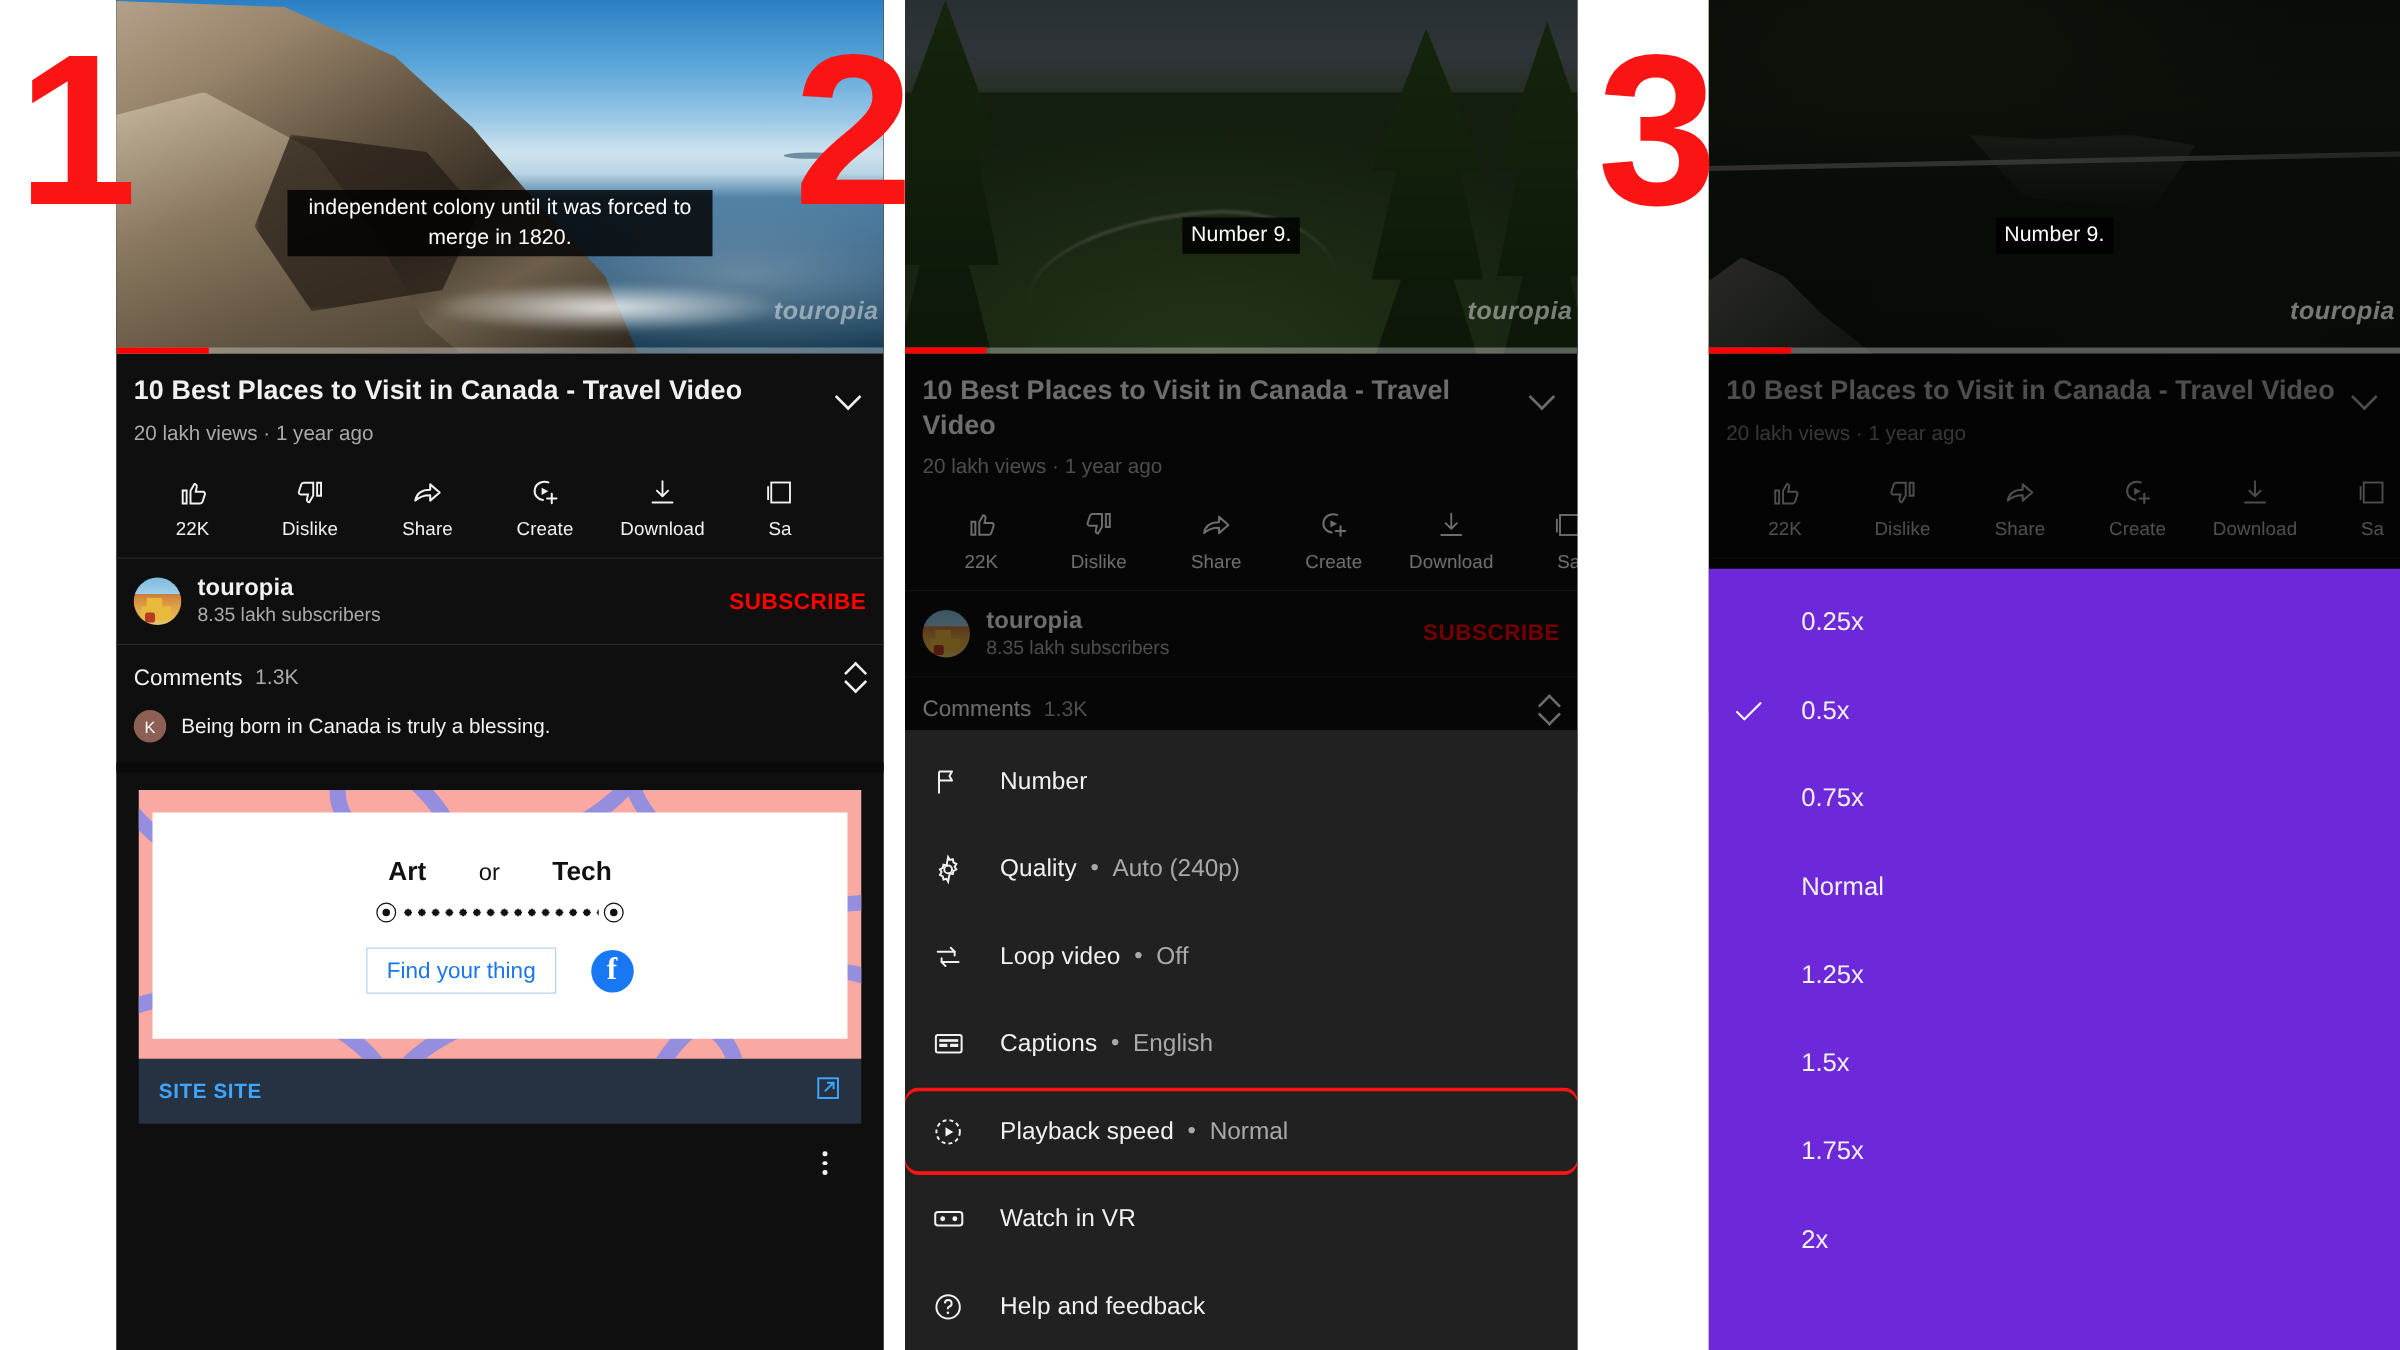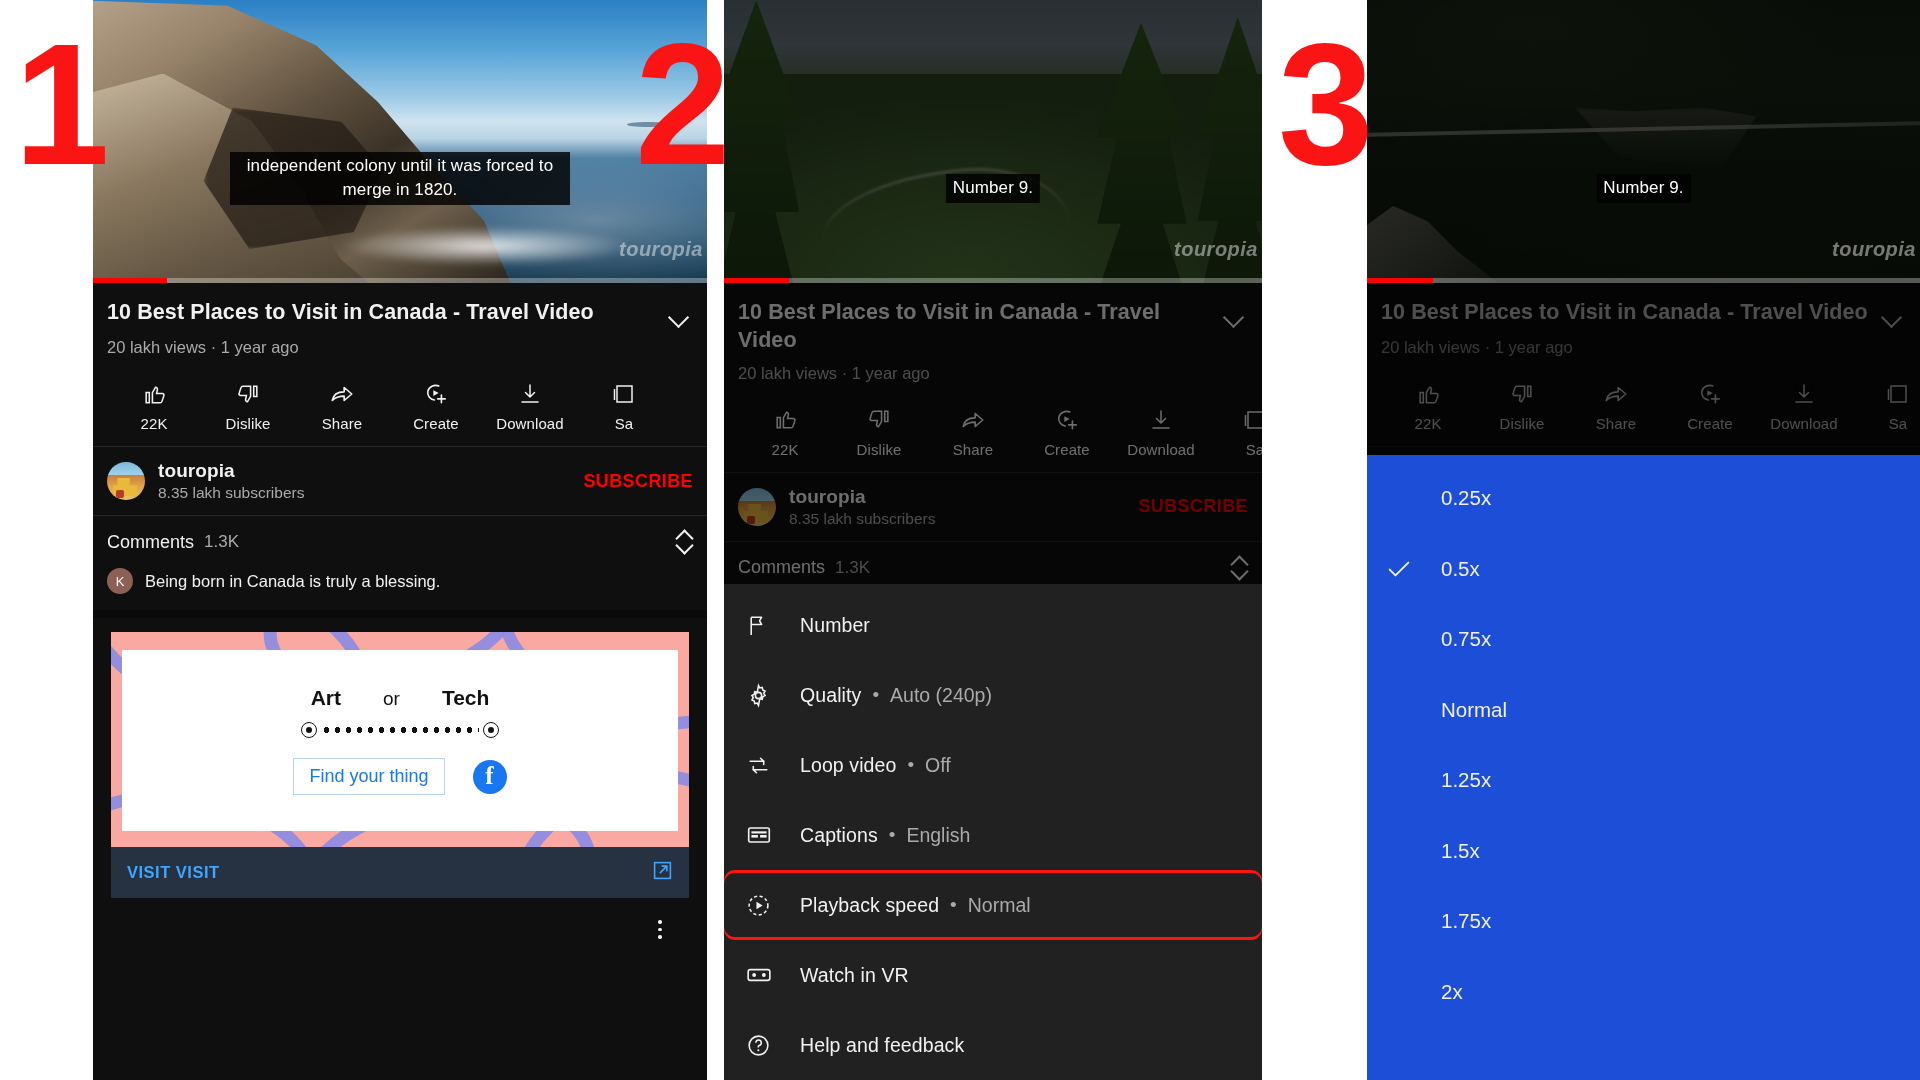--- a/index.html
+++ b/index.html
@@ -339,21 +339,21 @@
   }
   .sheet-item .ico { width: 54px; flex:0 0 54px; display:flex; align-items:center; }
   .sheet-item .label { font-size:19.5px; color:#f1f1f1; letter-spacing:.1px; }
   .sheet-item .dot { color:#aaaaaa; font-size:19px; margin: 0 11px; }
   .sheet-item .value { font-size:19.5px; color:#aaaaaa; }
   .sheet-item.hl { box-shadow: inset 0 3px 0 #ff1414, inset 0 -3px 0 #ff1414; border-radius: 11px; }
 
   
   .speedlist {
     position:absolute; left:0; right:0; bottom:0; top:455px;
-    background:#1d4ed8; z-index:20;
+    background:#6d28d9; z-index:20;
     padding-top: 8px;
   }
   .speed-item {
     display:flex; align-items:center; height: 70.5px; padding: 0 18px;
   }
   .speed-item .chk { width: 56px; flex:0 0 56px; display:flex; align-items:center; }
   .speed-item .txt { color:#f1f1f1; font-size:20.5px; }
 </style>
 </head>
 <body>
@@ -490,21 +490,21 @@
             <div class="ad-dots"></div>
             <div class="ad-knob"></div>
           </div>
           <div class="ad-cta">
             <div class="ad-btn">Find your thing</div>
             <div class="fb"></div>
           </div>
         </div>
       </div>
       <div class="ad-visit">
-        <div class="lbl">VISIT VISIT</div>
+        <div class="lbl">SITE SITE</div>
         <div class="ext">
           <svg width="21" height="21" viewBox="0 0 24 24" fill="none" stroke="#3ea6ff" stroke-width="1.8">
               <rect x="3" y="3" width="18" height="18"></rect>
               <path d="M9 15L17 7M11 7h6v6"></path>
             </svg>
         </div>
       </div>
       <div class="ad-foot">
         <div class="ft">
         </div>

